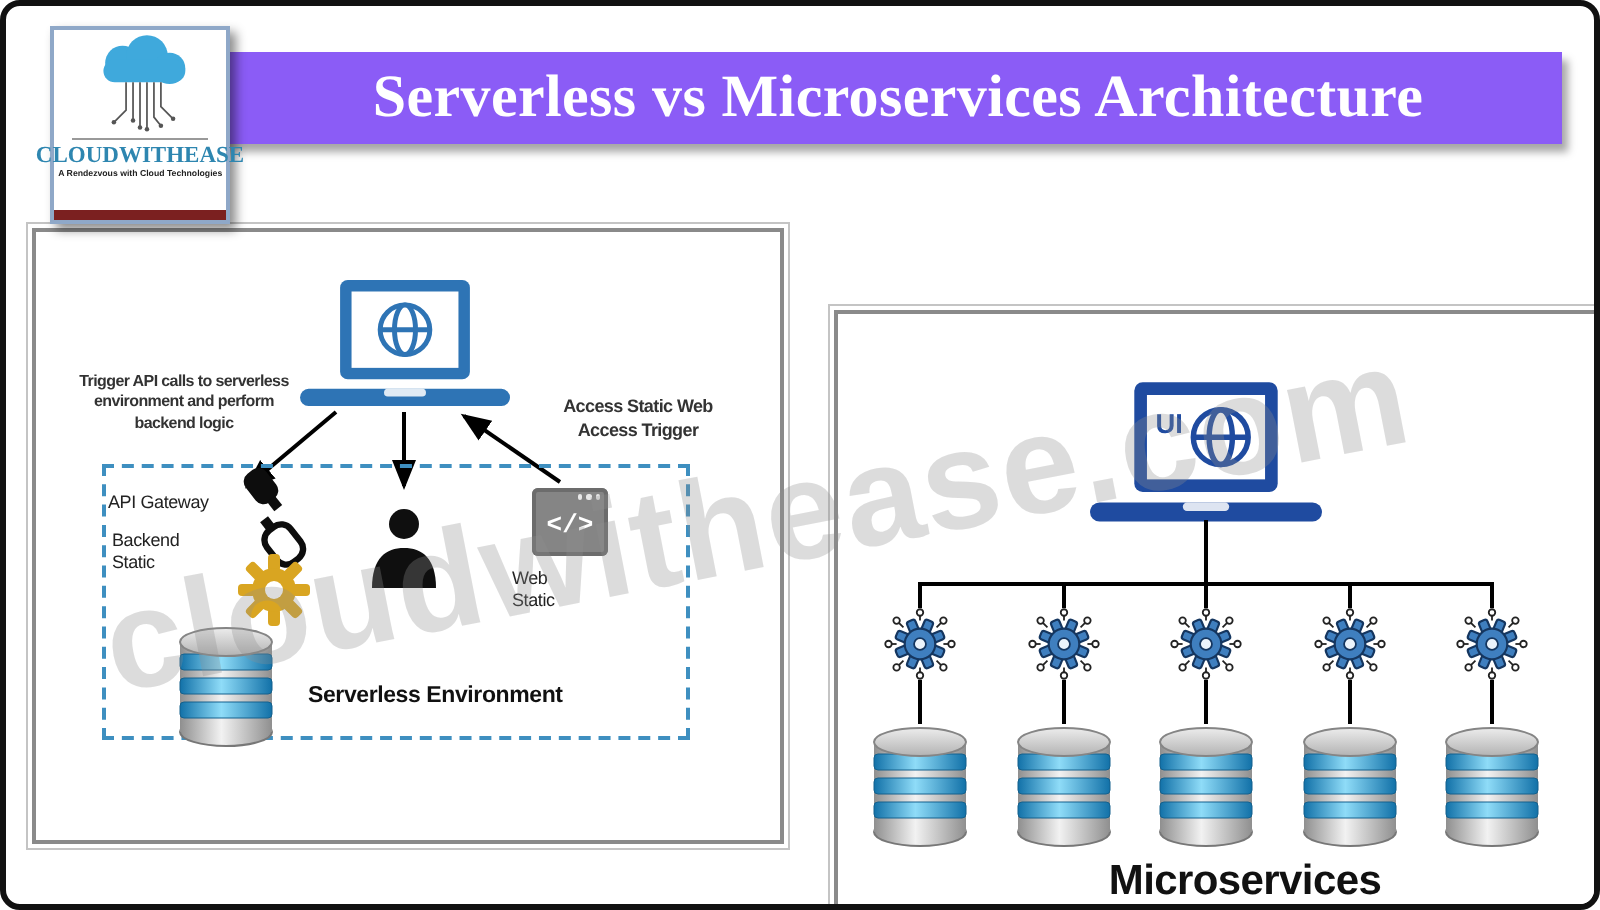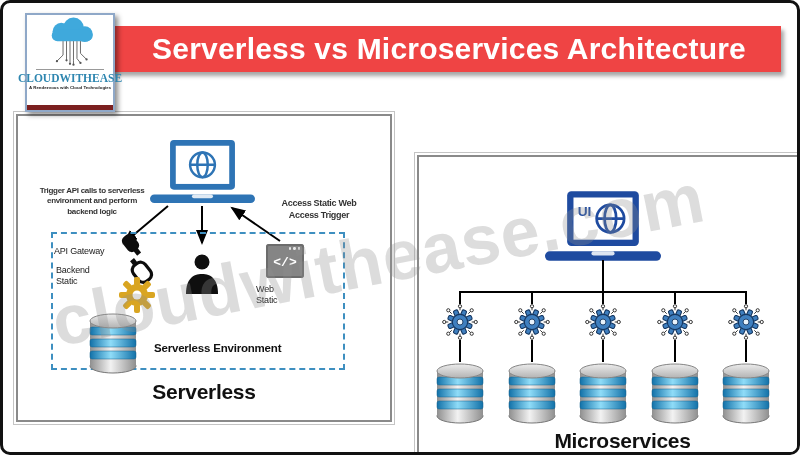--- a/index.html
+++ b/index.html
@@ -1,22 +1,22 @@
 <!DOCTYPE html>
 <html><head>
 <meta charset="utf-8">
 <style>
   html,body{margin:0;padding:0;background:#fff;font-family:"Liberation Sans",sans-serif;}
   .stage{position:relative;width:800px;height:455px;box-sizing:border-box;
          border:3px solid #111;border-radius:10px;background:#fff;overflow:hidden;}
 
   
-  .banner{position:absolute;left:26px;top:23px;width:752px;height:46px;background:#ef4444;
+  .banner{position:absolute;left:26px;top:23px;width:752px;height:46px;background:#8b5cf6;
           display:flex;align-items:center;justify-content:center;padding-left:88px;box-sizing:border-box;
-          box-shadow:3px 4px 4px rgba(0,0,0,.35);z-index:2;}
+          box-shadow:3px 4px 4px rgba(0,0,0,.35);z-index:2;font-family:Liberation Serif, serif;}
   .banner span{color:#fff;font-size:30px;font-weight:bold;letter-spacing:.2px;white-space:nowrap;}
 
   
   .logo{position:absolute;left:22px;top:10px;width:90px;height:99px;background:#fff;
         border:2px solid #8FA8C8;box-sizing:border-box;box-shadow:3px 3px 5px rgba(0,0,0,.45);
         display:flex;flex-direction:column;align-items:center;z-index:3;}
   .logo-divider{width:80%;border-top:1px solid #999;margin:0 0 2px;}
   .logo-name{font-family:"Liberation Serif",serif;font-weight:bold;font-size:11.5px;color:#2E86B0;}
   .logo-tagline{font-size:7px;font-weight:bold;color:#222;white-space:nowrap;
                 transform:scale(.62);transform-origin:center top;margin-top:1px;}
@@ -208,21 +208,20 @@
     <svg class="abs db-svg" style="left:70px;top:196px;" width="50" height="62" viewBox="0 0 50 62">
       <ellipse cx="25" cy="54" rx="23" ry="7" fill="url(#gSilver)" stroke="#777" stroke-width="1"></ellipse>
       <rect x="2" y="9" width="46" height="45" fill="url(#gSilver)"></rect>
       <rect x="2" y="15" width="46" height="8" rx="2" fill="url(#gBlue)" stroke="#14618d" stroke-width="0.5"></rect>
       <rect x="2" y="27" width="46" height="8" rx="2" fill="url(#gBlue)" stroke="#14618d" stroke-width="0.5"></rect>
       <rect x="2" y="39" width="46" height="8" rx="2" fill="url(#gBlue)" stroke="#14618d" stroke-width="0.5"></rect>
       <ellipse cx="25" cy="9" rx="23" ry="7" fill="url(#gSilverTop)" stroke="#858585" stroke-width="1"></ellipse>
     </svg>
     <div class="abs" style="left:136px;top:226px;font-size:11.5px;font-weight:bold;color:#111;letter-spacing:-.2px;">Serverless Environment</div>
 
-    <div class="caption" style="top:264px;">Serverless</div>
   </div>
 
   <div class="panel panel-right">
 
     <svg class="abs" style="left:126px;top:34px;" width="116" height="71" viewBox="0 0 110 67">
       <rect x="21" y="0" width="68" height="52" rx="4" fill="#1F4BA0"></rect>
       <rect x="27" y="6" width="56" height="40" fill="#fff"></rect>
       <text x="31" y="24" font-size="13" font-weight="bold" fill="#1F4BA0" font-family="Liberation Sans, sans-serif">UI</text>
       <g stroke="#1F4BA0" fill="none" stroke-width="2.6">
         <circle cx="62" cy="26" r="13"></circle>

